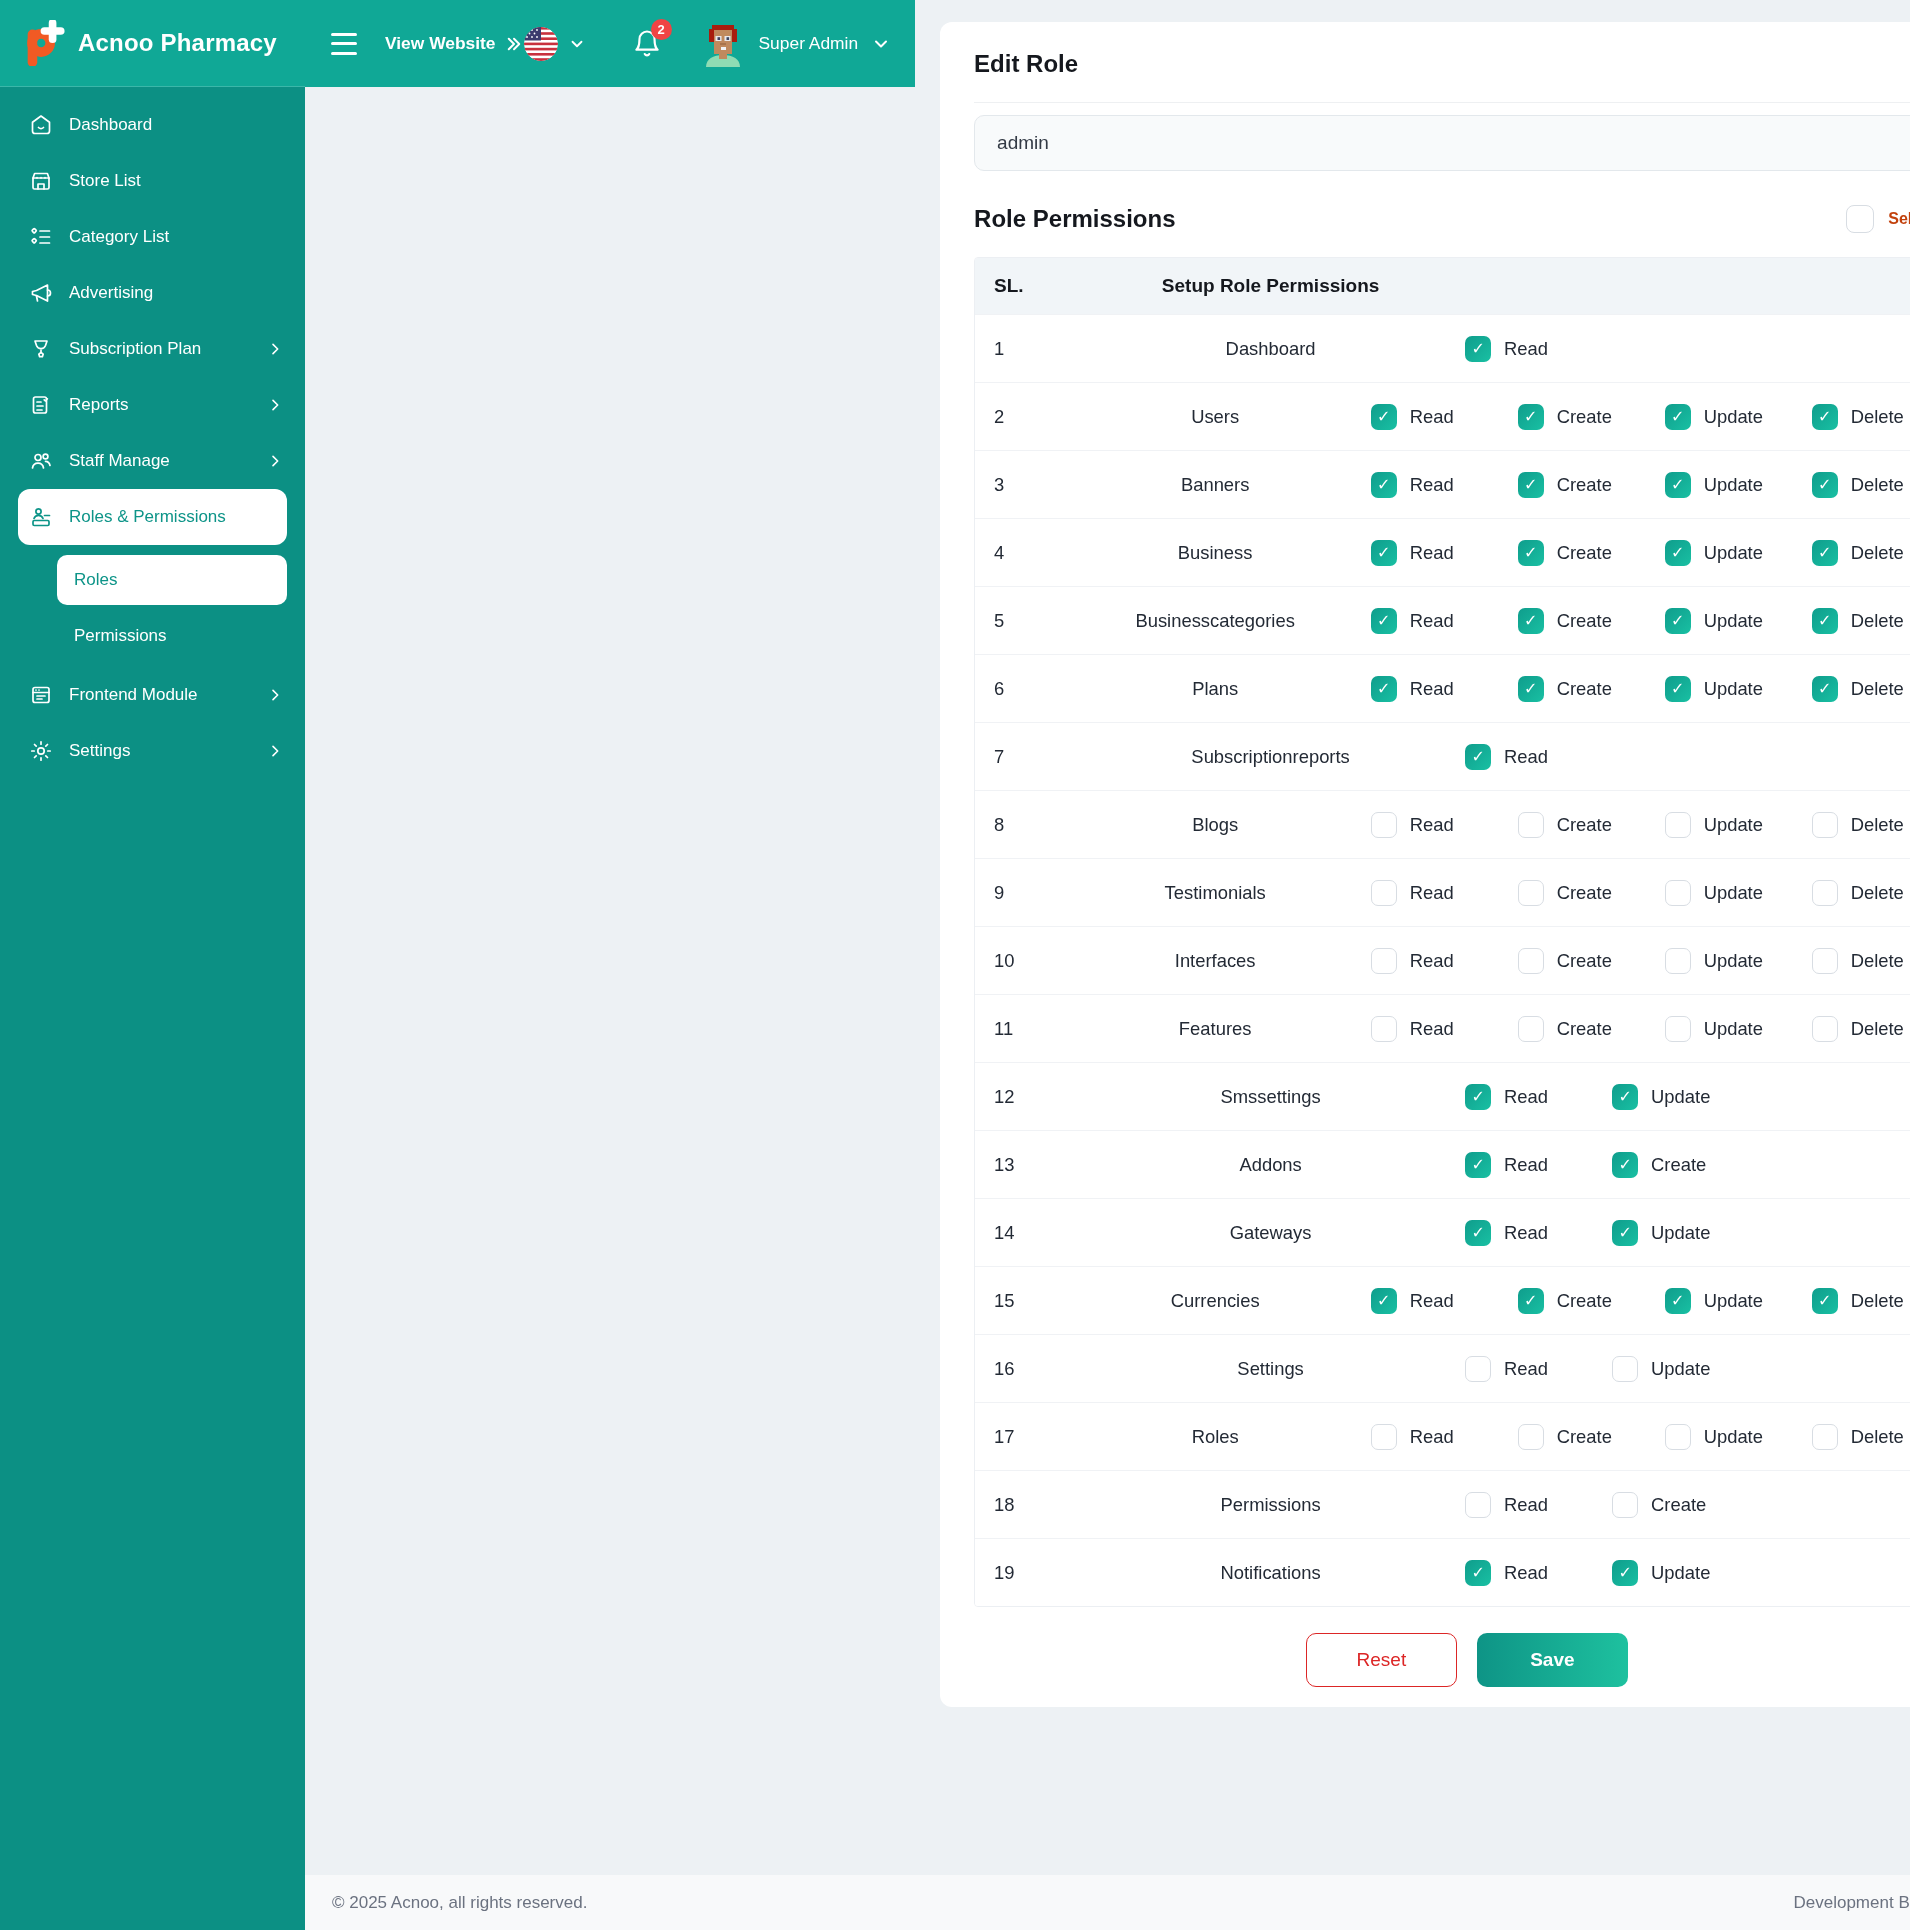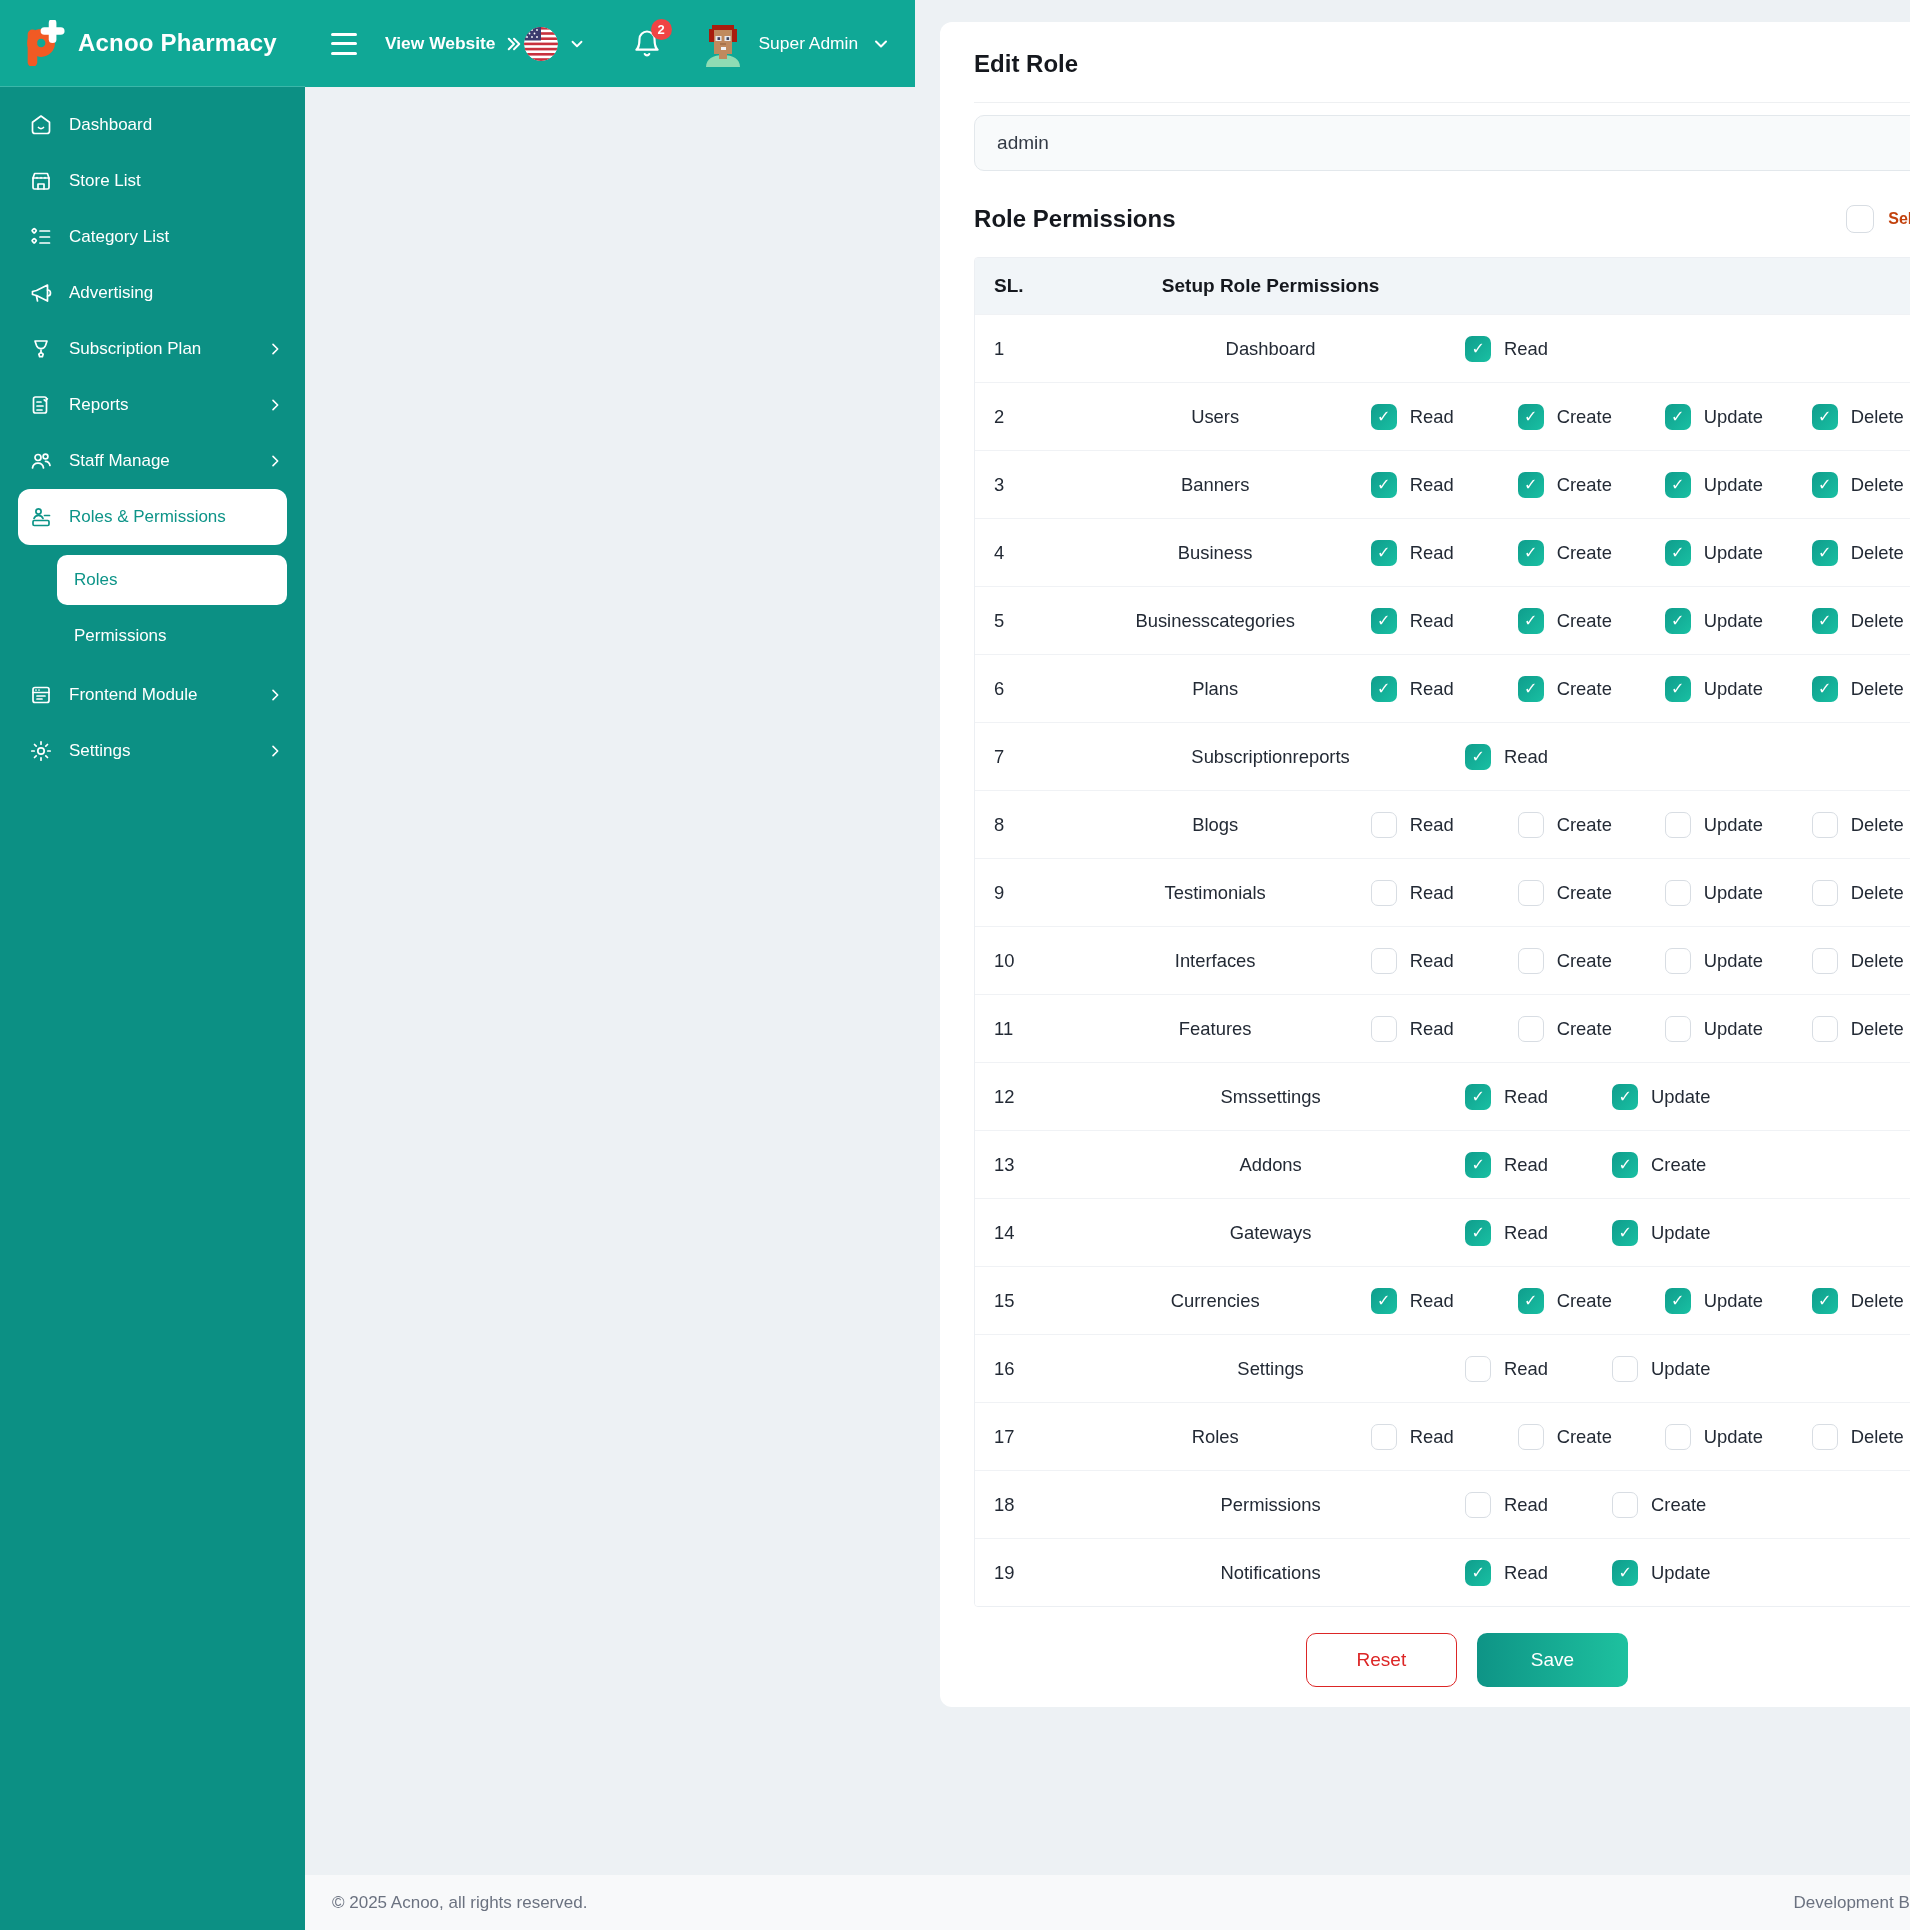--- a/index.html
+++ b/index.html
@@ -78,21 +78,21 @@
   .col-sl{width:101px;padding-left:19px;}
   .col-name{width:389px;text-align:center;}
   .col-perms{flex:1;display:flex;align-items:center;}
   .trow{display:flex;align-items:center;height:68px;border-top:1px solid var(--row-border);font-size:18.4px;color:#232A35;background:#fff;}
   .perm-item{width:147px;display:flex;align-items:center;gap:13px;}
   .perm-label{font-size:18.4px;color:#232A35;}
 
   .btn-row{display:flex;justify-content:center;gap:20px;margin-top:26px;}
   .btn{height:54px;width:151px;border-radius:10px;font-size:19px;font-weight:bold;display:flex;align-items:center;justify-content:center;cursor:pointer;border:none;font-family:"Liberation Sans",sans-serif;}
   .btn-reset{background:#fff;border:1.5px solid var(--danger);color:var(--danger);font-weight:normal;}
-  .btn-save{background:linear-gradient(90deg,#0E9486 0%,#1EC19F 100%);color:#fff;font-weight:normal;}
+  .btn-save{background:linear-gradient(90deg,#0E9486 0%,#1EC19F 100%);color:#fff;font-weight:bold;}
 
   
   .footer{position:absolute;left:0;right:0;bottom:0;height:55px;background:#F8F9FA;display:flex;align-items:center;justify-content:space-between;padding:0 24px 0 27px;font-size:17px;color:var(--muted);}
   .dev{display:flex;align-items:center;gap:7px;}
   .heart{color:#E11D48;font-size:18px;font-family:"DejaVu Sans",sans-serif;}
   .dev-link{color:var(--teal-link);}
   svg{display:block;}
 </style>
 </head>
 <body>

